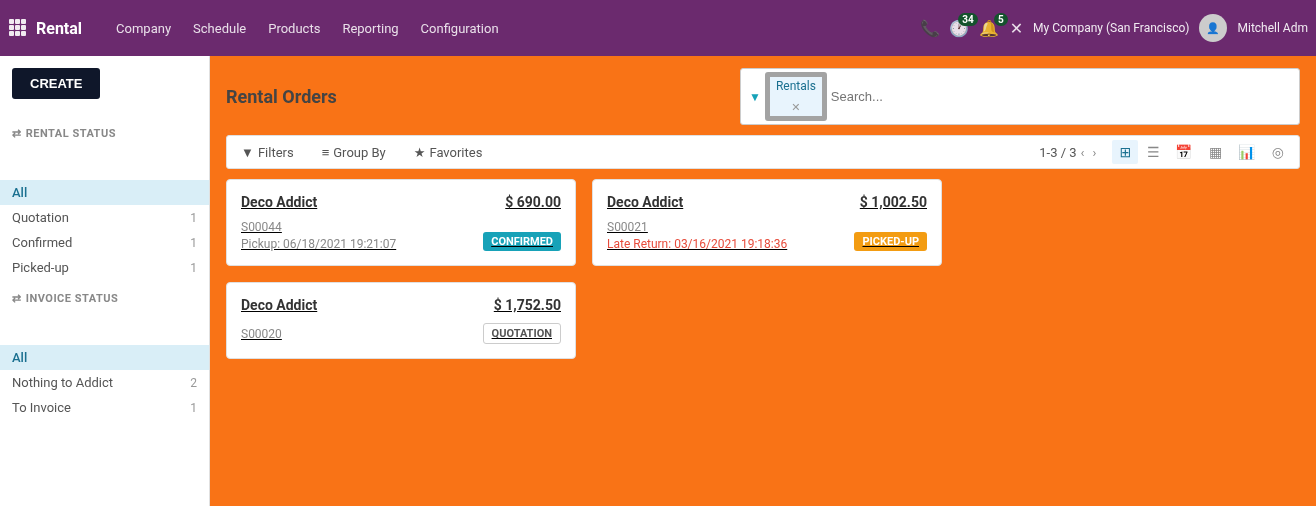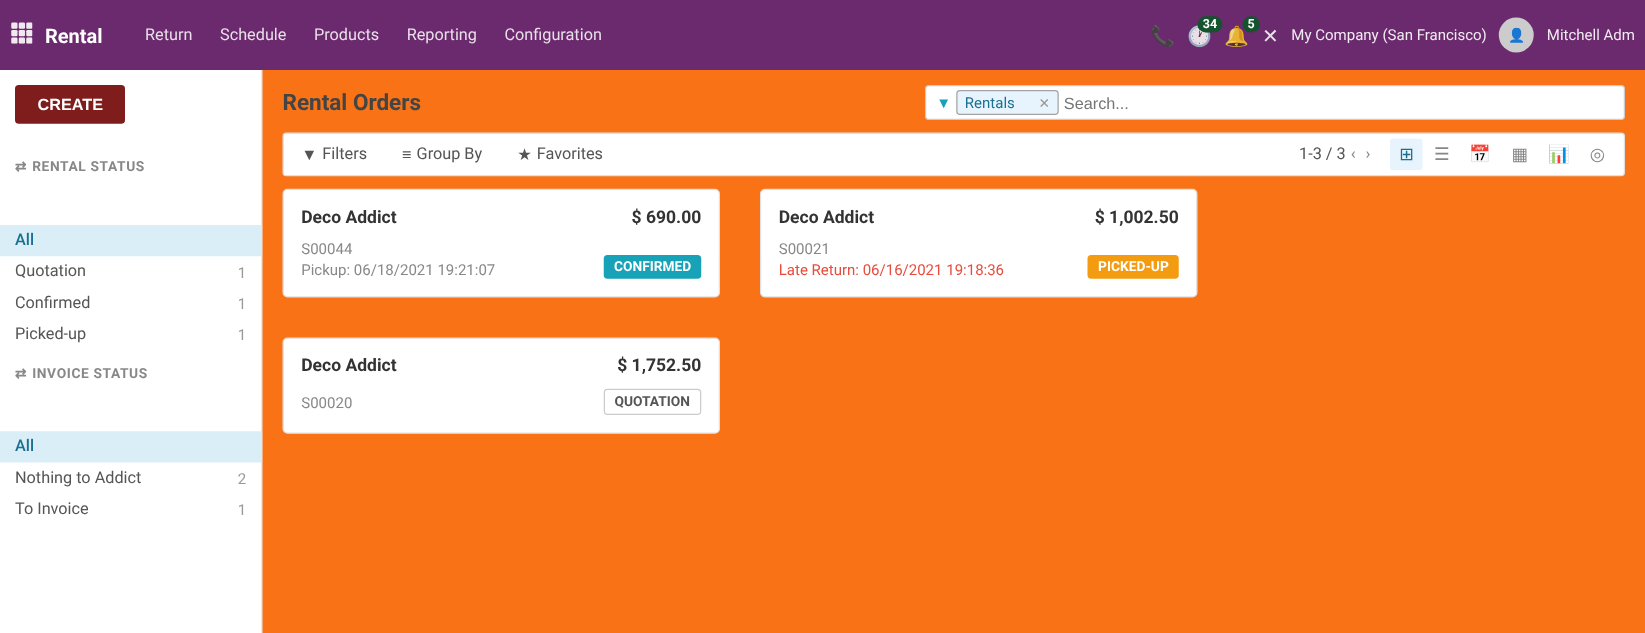--- a/index.html
+++ b/index.html
@@ -52,21 +52,21 @@
     
     .sidebar {
       width: 210px;
       background: white;
       border-right: 1px solid #e0e0e0;
       padding: 12px 0;
       flex-shrink: 0;
     }
     .sidebar-create-btn {
       margin: 0 12px 16px 12px;
-      background: #7f1d1d;
+      background: #0f172a;
       color: white;
       border: none;
       padding: 8px 18px;
       font-size: 13px;
       font-weight: bold;
       border-radius: 3px;
       cursor: pointer;
     }
     .sidebar-section-label {
       display: flex;
@@ -112,26 +112,27 @@
       border-radius: 3px;
       background: white;
       padding: 3px 8px;
       width: 560px;
       gap: 4px;
     }
     .filter-tag {
       display: flex;
       align-items: center;
       background: #e8f4fd;
-      border: 1px solid #a3a3a3;
+      border: 5px solid #a3a3a3;
       border-radius: 3px;
       padding: 2px 6px;
       font-size: 12px;
-      gap: 19px;
+      gap: 8px;
       color: #1a7090;
+      flex-direction: column;
     }
     .filter-tag-close { cursor: pointer; color: #999; font-size: 11px; }
     .search-input {
       border: none; outline: none;
       font-size: 13px;
       color: #666;
       flex: 1;
     }
 
     
@@ -155,23 +156,24 @@
     .page-nav { cursor: pointer; color: #888; padding: 2px 4px; border-radius: 2px; }
     .view-icons { display: flex; gap: 2px; }
     .view-icon {
       padding: 4px 7px; cursor: pointer; border-radius: 2px; color: #888; font-size: 14px;
     }
     .view-icon.active { background: #e8f4fd; color: #1a7090; }
 
     
     .cards-grid {
       display: flex;
-      gap: 32px;
+      gap: 16px;
       flex-wrap: wrap;
       align-items: flex-end;
+      text-decoration: underline;
     }
     .rental-card {
       background: white;
       border: 1px solid #e0e0e0;
       border-radius: 4px;
       width: 350px;
       padding: 14px;
       cursor: pointer;
     }
     .card-header { display: flex; justify-content: space-between; align-items: flex-start; margin-bottom: 10px; }
@@ -205,21 +207,21 @@
         <rect x="1" y="7" width="5" height="5" rx="1"></rect>
       <rect x="7" y="7" width="5" height="5" rx="1"></rect>
         <rect x="13" y="7" width="5" height="5" rx="1"></rect>
       <rect x="1" y="13" width="5" height="5" rx="1"></rect>
         <rect x="7" y="13" width="5" height="5" rx="1"></rect>
       <rect x="13" y="13" width="5" height="5" rx="1"></rect>
     </svg>
   </span>
   <span class="topnav-brand">Rental</span>
   <div class="topnav-menu">
-    <span class="topnav-item">Return</span>
+    <span class="topnav-item">Company</span>
     <span class="topnav-item">Schedule</span>
     <span class="topnav-item">Products</span>
     <span class="topnav-item">Reporting</span>
     <span class="topnav-item">Configuration</span>
   </div>
   <div class="topnav-right">
     <span class="topnav-icon">📞</span>
     <span class="topnav-icon" style="position:relative;">
       🕐<span class="badge">34</span>
     </span>
@@ -336,21 +338,21 @@
     </div>
   </div>
         <div class="rental-card">
     <div class="card-header">
       <span class="card-name">Deco Addict</span>
       <span class="card-amount">$ 1,002.50</span>
     </div>
     <div class="card-footer">
       <div class="card-info">
         <div class="card-order">S00021</div>
-        <div class="card-date late">Late Return: 06/16/2021 19:18:36</div>
+        <div class="card-date late">Late Return: 03/16/2021 19:18:36</div>
       </div>
       <span class="status-badge badge-pickedup">Picked-up</span>
     </div>
   </div>
         <div class="rental-card">
     <div class="card-header">
       <span class="card-name">Deco Addict</span>
       <span class="card-amount">$ 1,752.50</span>
     </div>
     <div class="card-footer">

